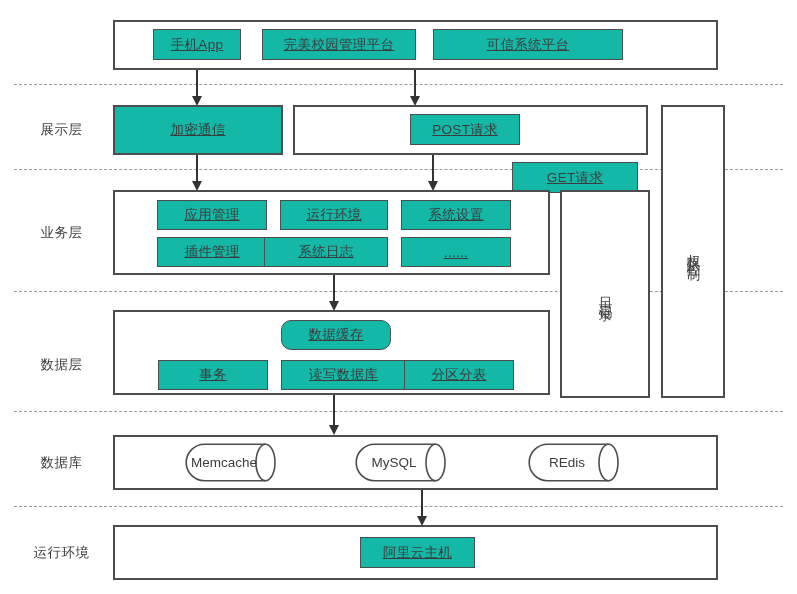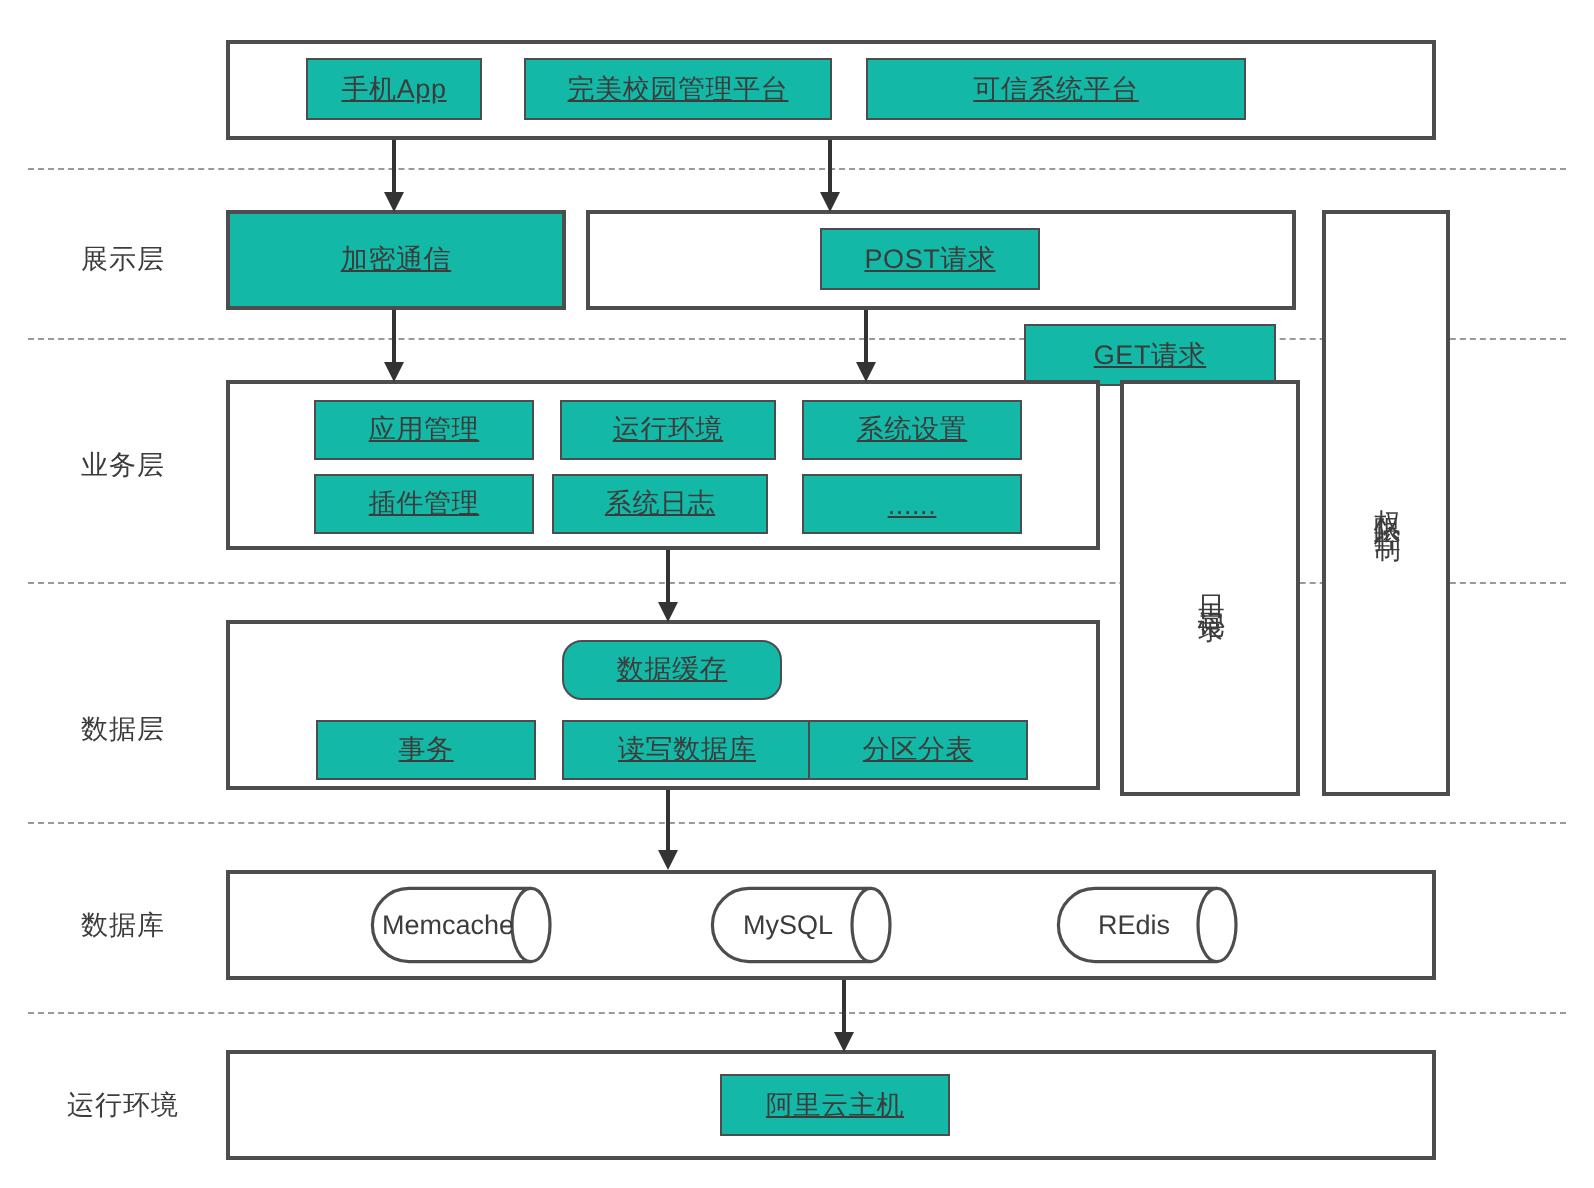--- a/index.html
+++ b/index.html
@@ -148,21 +148,21 @@
 
   <div class="band" style="left:293px; top:105px; width:355px; height:50px;"></div>
   <div class="node" style="left:378px; top:114px; width:110px; height:31px;margin-left:32px;">POST请求</div>
   <div class="node" style="left:512px; top:114px; width:126px; height:31px;margin-top:48px;">GET请求</div>
 
   <div class="band" style="left:113px; top:190px; width:437px; height:85px;"></div>
   <div class="node" style="left:157px; top:200px; width:110px; height:30px;">应用管理</div>
   <div class="node" style="left:280px; top:200px; width:108px; height:30px;">运行环境</div>
   <div class="node" style="left:401px; top:200px; width:110px; height:30px;">系统设置</div>
   <div class="node" style="left:157px; top:237px; width:110px; height:30px;">插件管理</div>
-  <div class="node" style="left:276px; top:237px; width:108px; height:30px;">系统日志</div>
+  <div class="node" style="left:264px; top:237px; width:124px; height:30px;">系统日志</div>
   <div class="node" style="left:401px; top:237px; width:110px; height:30px;">......</div>
 
   <div class="band" style="left:113px; top:310px; width:437px; height:85px;"></div>
   <div class="node" style="left:281px; top:320px; width:110px; height:30px;border-radius:10px;">数据缓存</div>
   <div class="node" style="left:158px; top:360px; width:110px; height:30px;">事务</div>
   <div class="node" style="left:281px; top:360px; width:125px; height:30px;">读写数据库</div>
   <div class="node" style="left:404px; top:360px; width:110px; height:30px;">分区分表</div>
 
   <div class="pillar" style="left:560px; top:190px; width:90px; height:208px;">
     <span class="vtext">日志记录</span>

